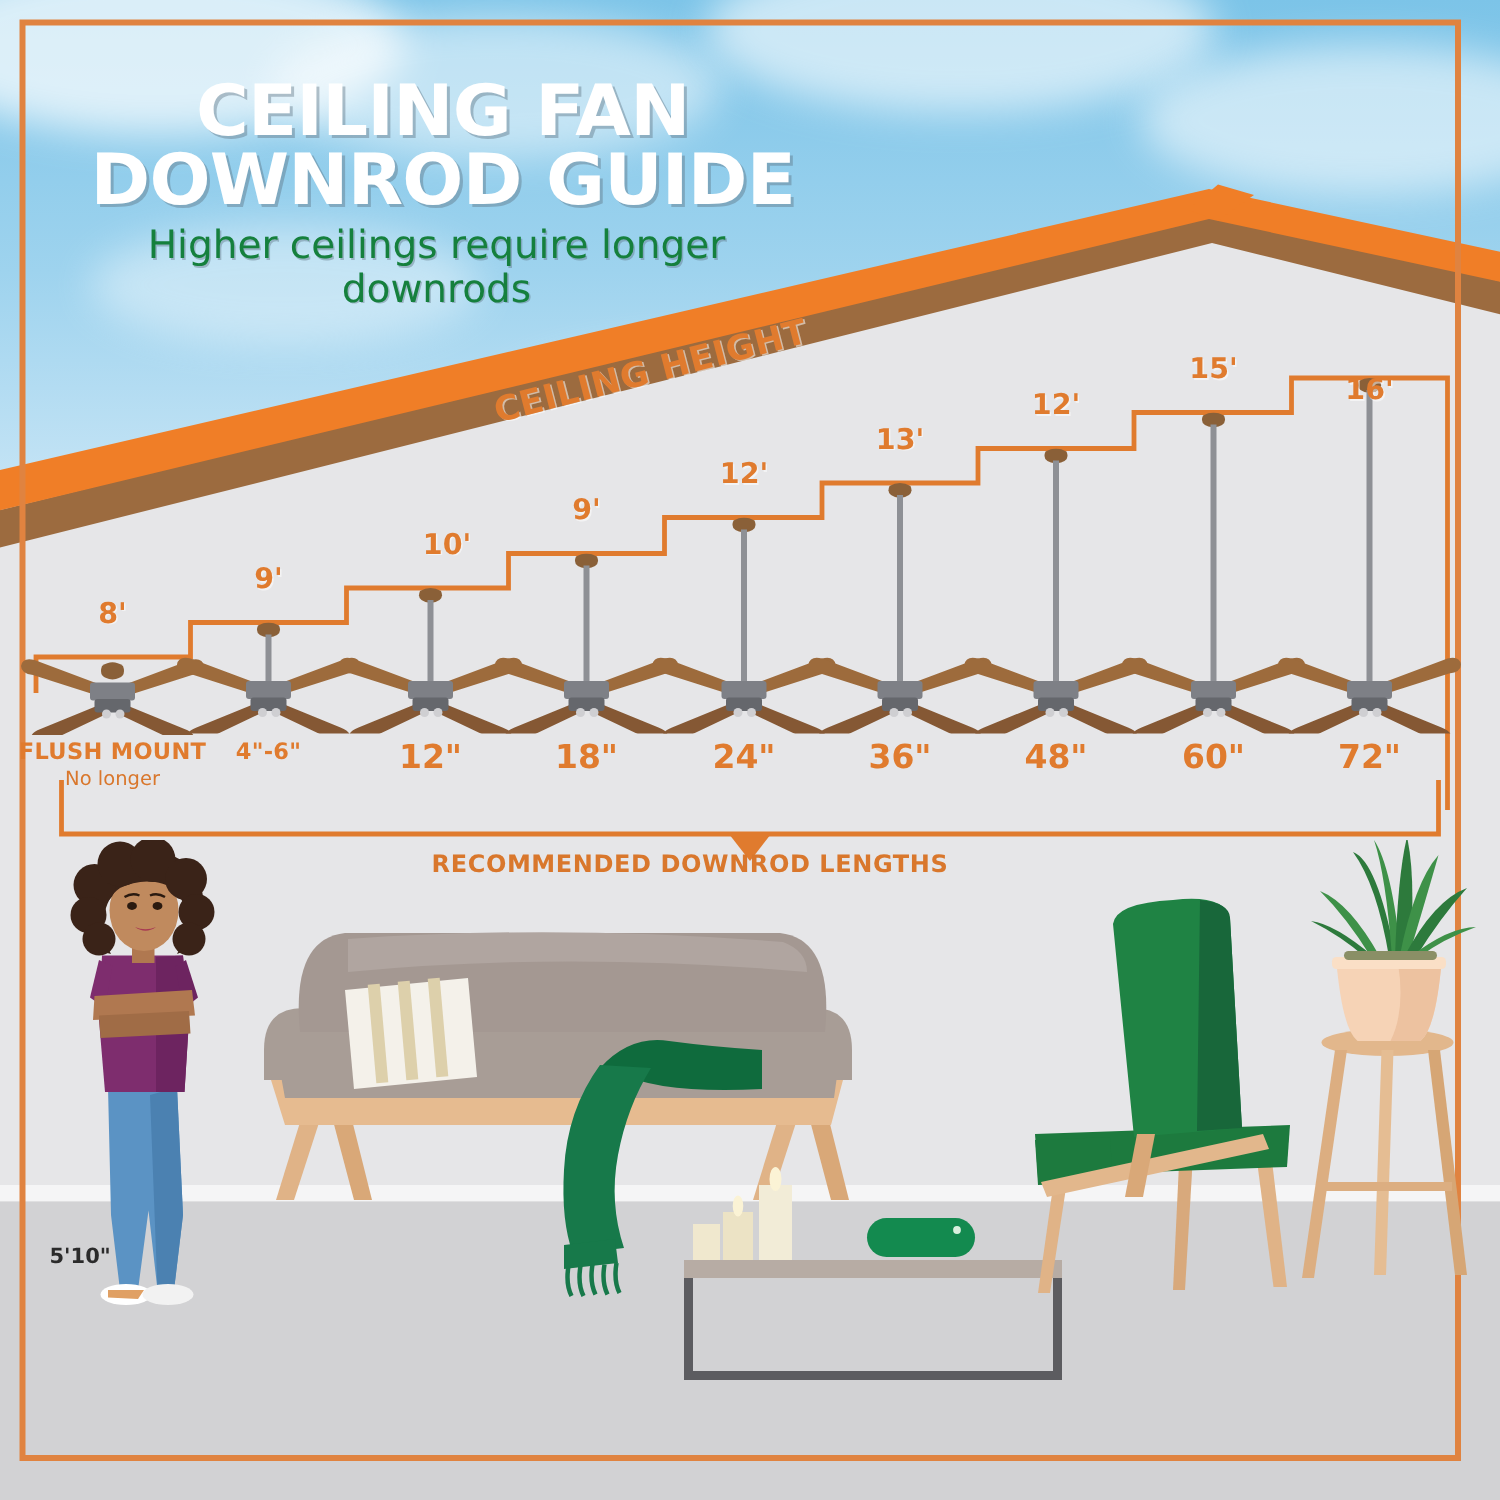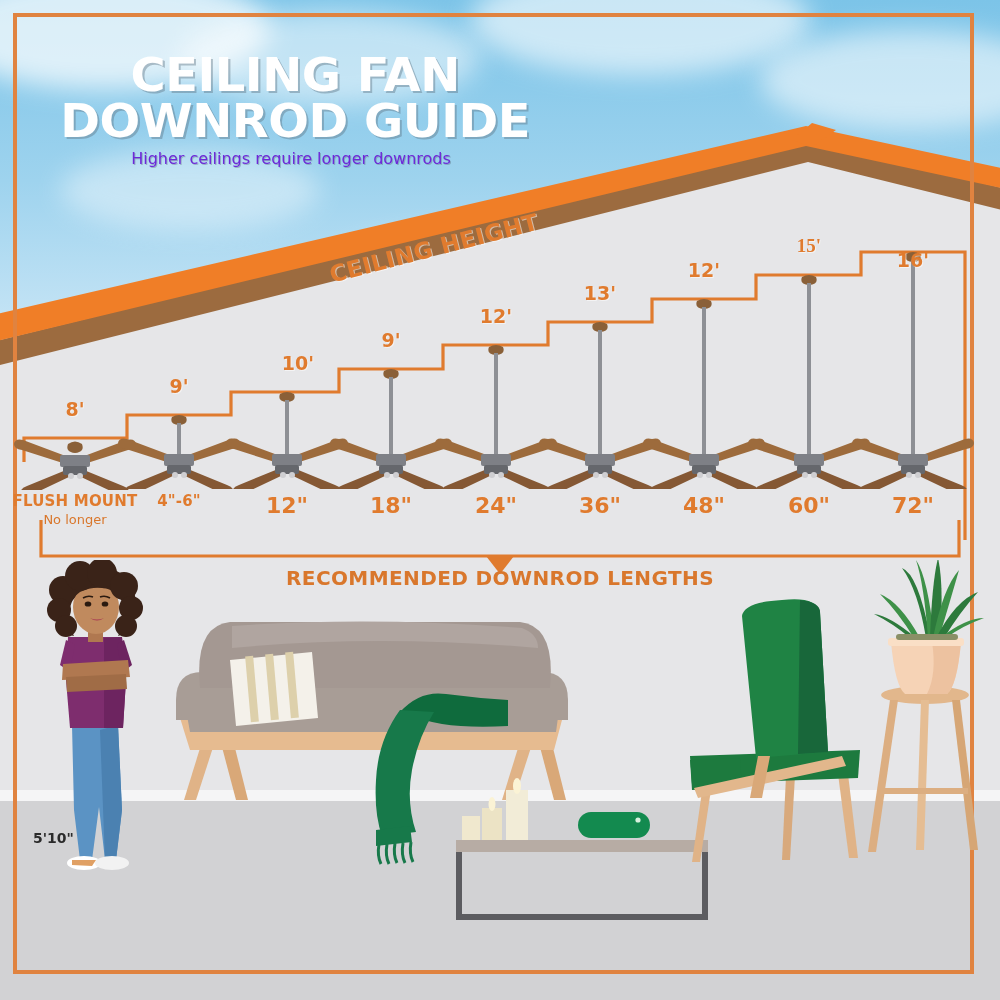--- a/index.html
+++ b/index.html
@@ -19,31 +19,31 @@
          border:4px solid #e08340;box-sizing:border-box;pointer-events:none;}
 
   
   .title{position:absolute;left:30px;top:52px;width:520px;z-index:40;text-align:center;}
   .title h1{margin:0;font-family:"DejaVu Sans",sans-serif;font-weight:700;
             font-size:47px;line-height:.97;letter-spacing:-.5px;color:#ffffff;
             transform:scaleX(1.02);transform-origin:left;
             text-shadow:2px 2px 0 rgba(90,110,125,.40);}
   .title h1 .l2{display:block;}
   .title h2{margin:7px 0 0 2px;font-family:"DejaVu Sans",sans-serif;font-weight:400;
-            font-size:16px;line-height:1.12;color:#6d28d9;
+            font-size:26px;line-height:1.12;color:#15803d;
             text-shadow:1px 1px 0 rgba(90,110,125,.40);}
   .title h2 span{display:block;}
 
   .ceil-label{position:absolute;left:330px;top:262px;z-index:30;
        font-family:"DejaVu Sans",sans-serif;font-weight:700;font-size:23px;
        letter-spacing:.5px;color:#e07b2e;transform:rotate(-14.5deg);transform-origin:left center;
        text-shadow:1px 1px 0 rgba(255,255,255,.55);}
 
-  .rec-label{position:absolute;left:0;top:566px;width:1000px;text-align:center;z-index:30;
-       font-family:"DejaVu Sans",sans-serif;font-weight:700;font-size:20px;
+  .rec-label{position:absolute;left:0;top:566px;width:920px;text-align:center;z-index:30;
+       font-family:"DejaVu Sans",sans-serif;font-weight:700;font-size:16px;
        letter-spacing:.4px;color:#d9772c;}
 
   .person-h{position:absolute;left:33px;top:830px;z-index:30;
        font-family:"DejaVu Sans",sans-serif;font-weight:700;font-size:14px;color:#2b2b2b;}
 
   
   .ht{position:absolute;z-index:26;font-family:"DejaVu Sans",sans-serif;font-weight:700;
       font-size:19px;color:#e07b2e;transform:translateX(-50%);text-align:center;
       text-shadow:1px 1px 0 rgba(255,255,255,.5);}
 
@@ -240,21 +240,21 @@
     </div>
 
   <div id="heights">
       <div class="ht" style="left: 75px; top: 398px;">8'</div>
       <div class="ht" style="left: 179px; top: 375px;">9'</div>
       <div class="ht" style="left: 298px; top: 352px;">10'</div>
       <div class="ht" style="left: 391px; top: 329px;">9'</div>
       <div class="ht" style="left: 496px; top: 305px;">12'</div>
       <div class="ht" style="left: 600px; top: 282px;">13'</div>
       <div class="ht" style="left: 704px; top: 259px;">12'</div>
-      <div class="ht" style="left: 809px; top: 235px; font-family: Liberation Serif, serif;">15'</div>
+      <div class="ht" style="left: 809px; top: 235px;">15'</div>
       <div class="ht" style="left: 913px; top: 212px; margin-top: 37px;">16'</div>
     </div>
 
   <div id="downrods">
       <div class="dl" style="left: 75px; top: 494px;">
         <div class="big sm">FLUSH MOUNT</div>
         <div class="sub"><span>No longer</span></div>
       </div>
       <div class="dl" style="left: 179px; top: 494px;">
         <div class="big sm">4"-6"</div>

